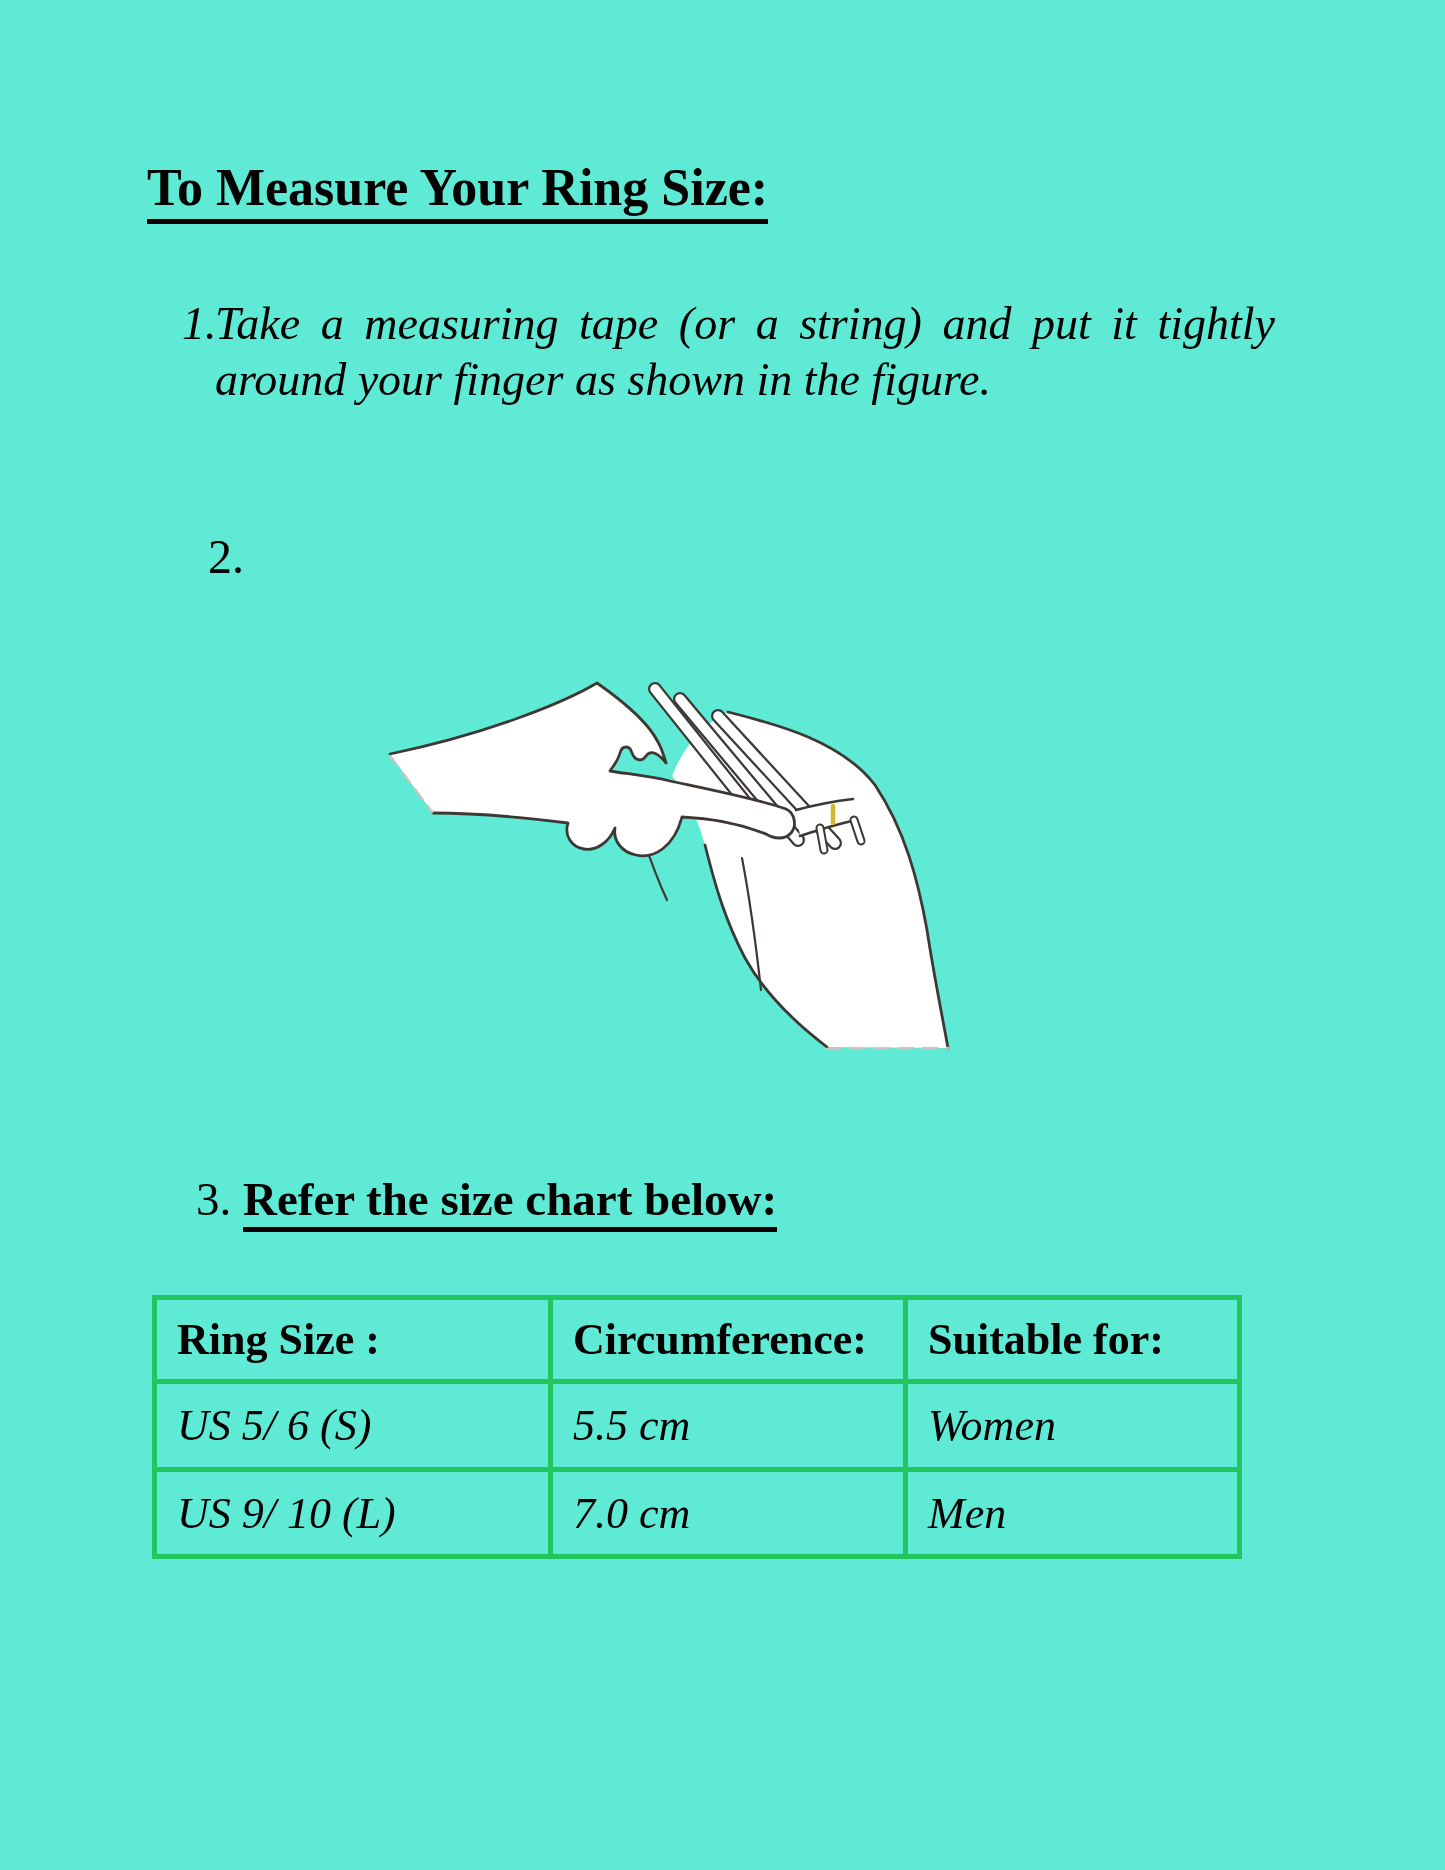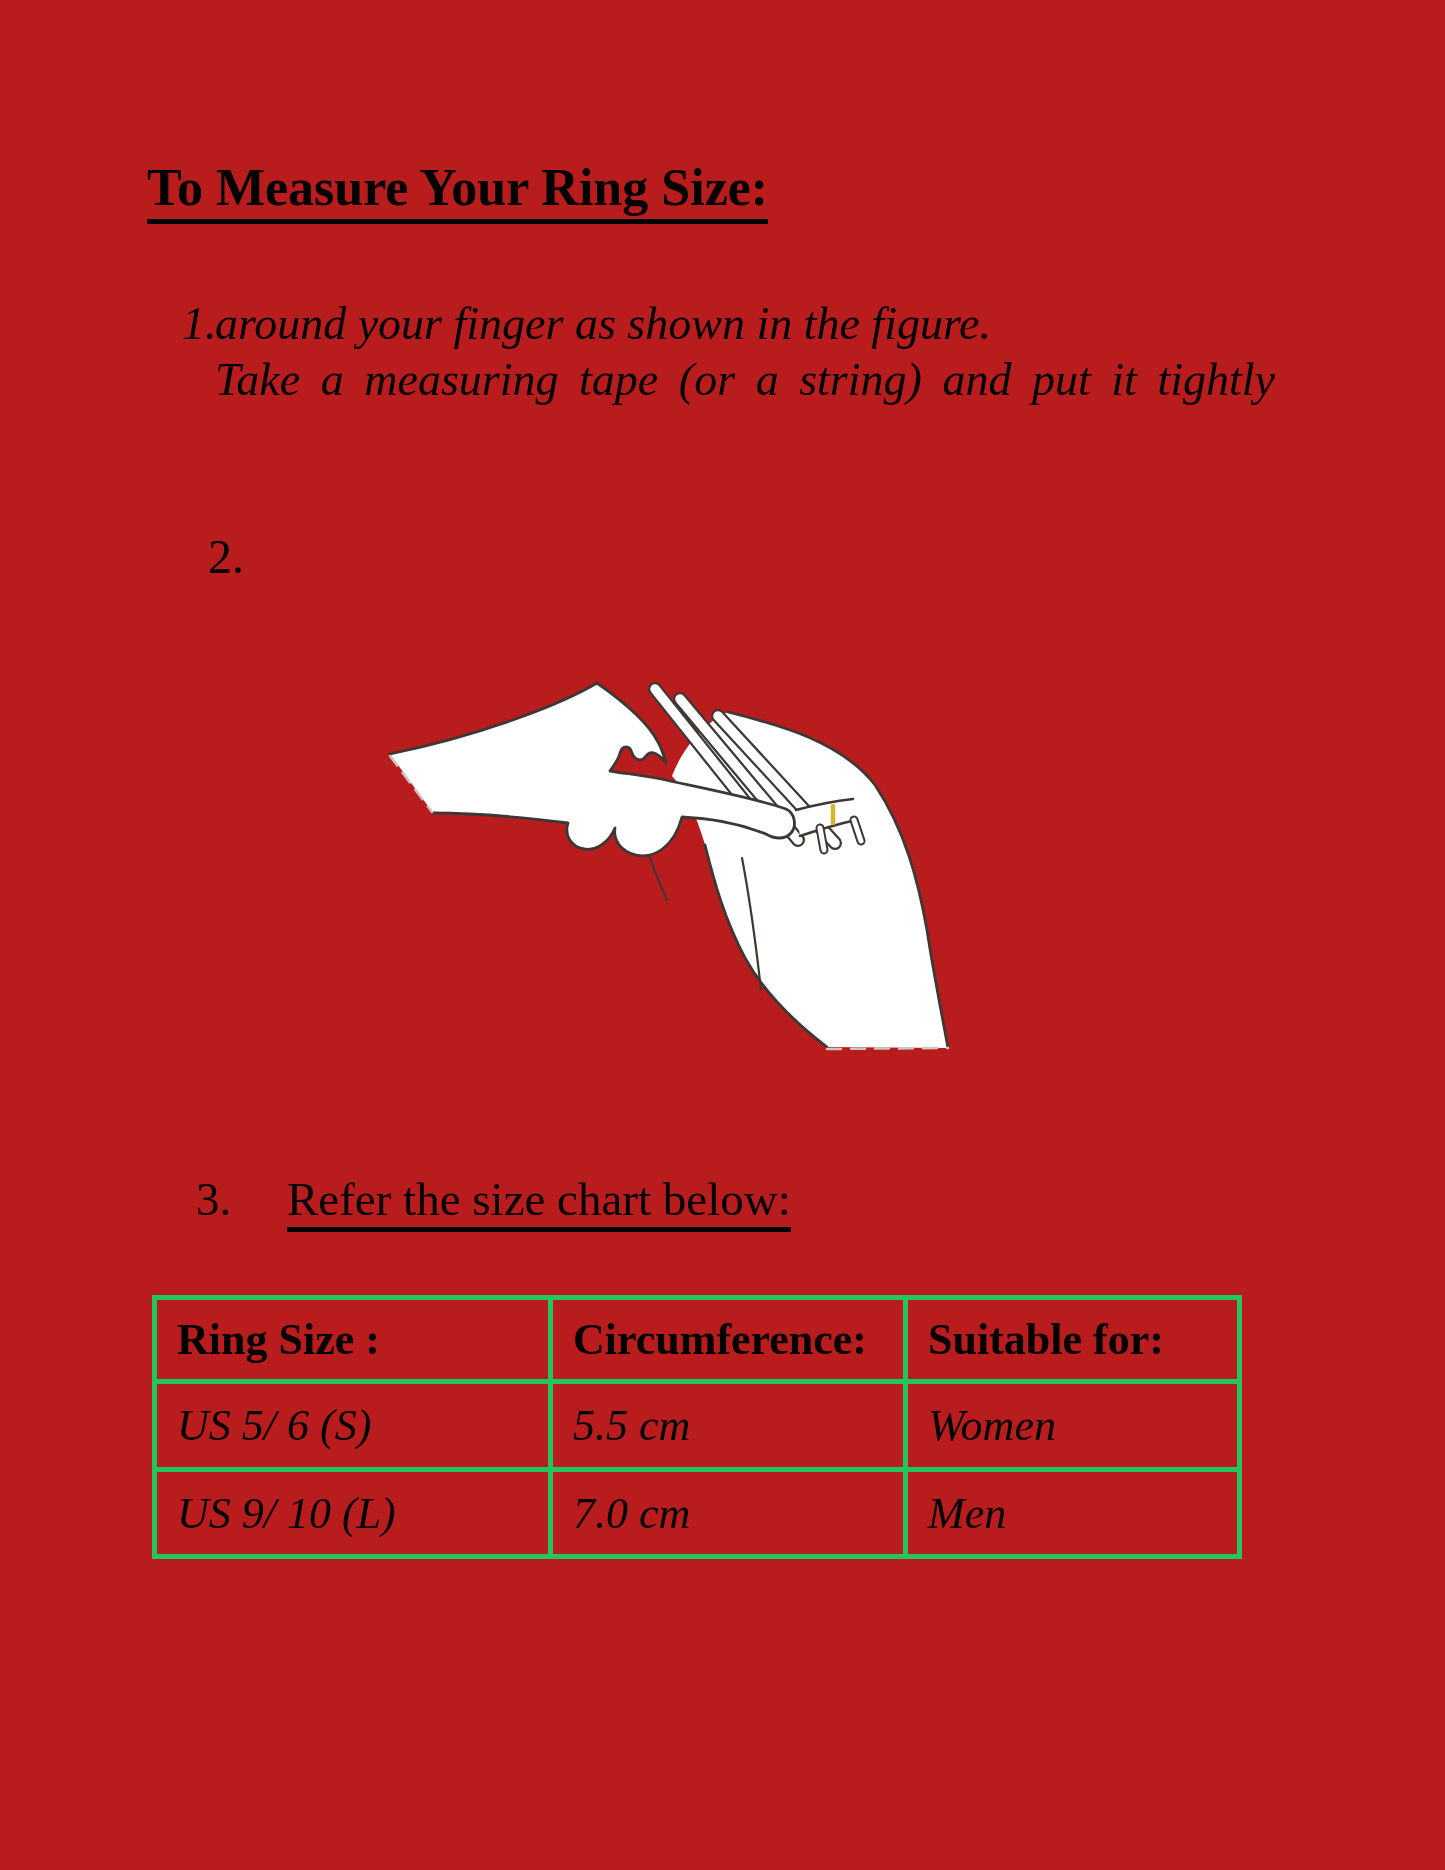--- a/index.html
+++ b/index.html
@@ -1,19 +1,19 @@
 <!DOCTYPE html>
 <html><head>
 <meta charset="utf-8">
 <style>
   html,body{margin:0;padding:0;background:#888;}
   #page{
     position:relative;
     width:1445px;height:1870px;
-    background:#b91c1c;
+    background:#5eead4;
     overflow:hidden;
     font-family:"Liberation Serif","DejaVu Serif",serif;
     color:#000000;
   }
   .abs{position:absolute;}
   
   #doc-title{
     left:147px;top:158px;
     font-size:52px;font-weight:bold;line-height:60px;
     white-space:nowrap;
@@ -34,22 +34,22 @@
   #step2-marker{
     left:208px;top:528px;
     font-size:48px;line-height:58px;
   }
   
   #step3{
     left:196px;top:1170px;
     font-size:47px;line-height:58px;white-space:nowrap;
   }
   #step3 .bold-ul{
-    font-weight:normal;
-    border-bottom:5px solid #000;padding-bottom:2px;margin-left:44px;
+    font-weight:bold;
+    border-bottom:5px solid #000;padding-bottom:2px;
   }
   
   #illustration{left:330px;top:550px;width:680px;height:520px;}
   
   #size-chart{
     left:152px;top:1295px;
     border-collapse:collapse;table-layout:fixed;width:1085px;
   }
   #size-chart td,#size-chart th{
     border:5px solid #22c55e;
@@ -65,22 +65,22 @@
 <body>
 
 <div id="page">
 
   <div class="abs" id="doc-title">
     <span class="ul">To Measure Your Ring Size:</span>
   </div>
 
   <div class="abs" id="step1-marker">1.</div>
   <div class="abs" id="step1-text">
+    <div id="step1-line1">Take a measuring tape (or a string) and put it tightly</div>
     <div id="step1-line2">around your finger as shown in the figure.</div>
-    <div id="step1-line1">Take a measuring tape (or a string) and put it tightly</div>
   </div>
 
   <div class="abs" id="step2-marker">2.</div>
 
   <svg class="abs" id="illustration" viewBox="0 0 680 520">
     <g fill="none" stroke-linecap="round" stroke-linejoin="round">
 
       <path fill="#ffffff" stroke="none" d="M398,162 C450,175 512,192 545,235 C575,280 588,330 597,380
                C603,420 612,465 618,498 L497,497
                C455,465 430,435 415,408 C395,370 385,335 378,305

